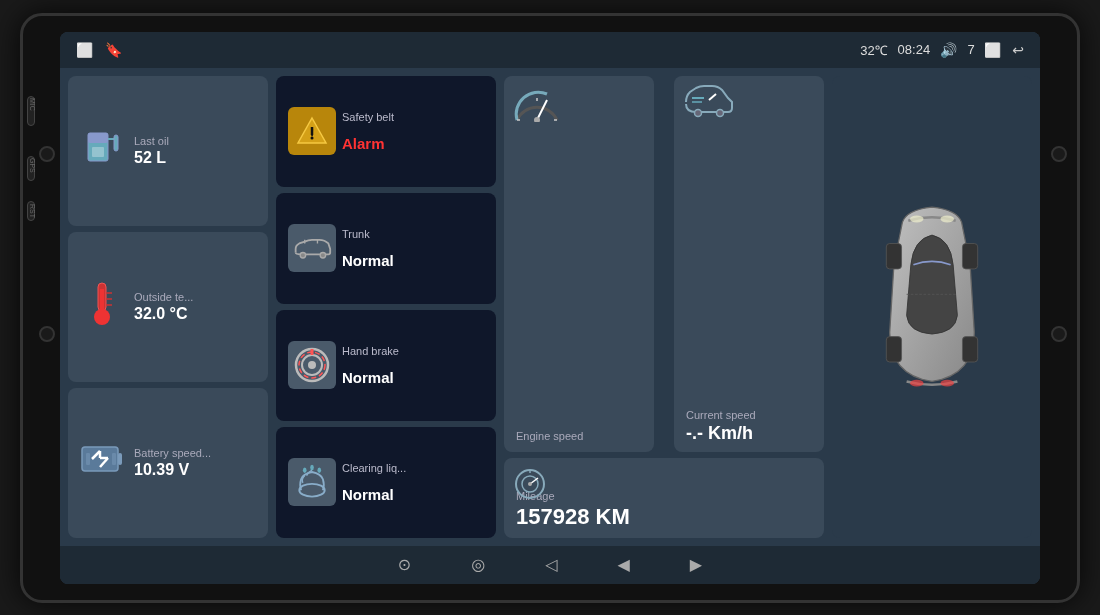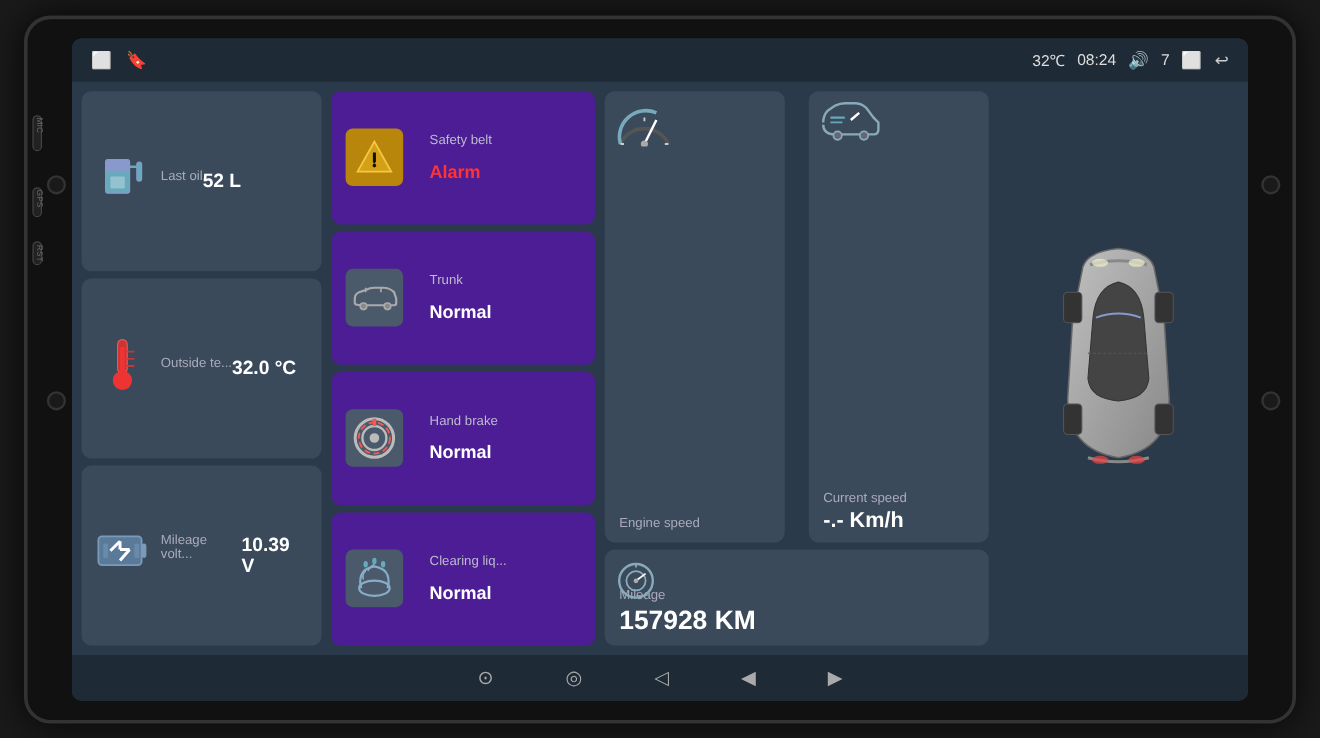--- a/index.html
+++ b/index.html
@@ -110,21 +110,21 @@
       flex: 1;
     }
     .info-card-icon {
       font-size: 28px;
       width: 44px;
       text-align: center;
       flex-shrink: 0;
     }
     .info-card-text {
       display: flex;
-      flex-direction: row;
+      flex-direction: column;
       justify-content: center;
     }
     .info-card-label {
       font-size: 11px;
       color: #aab;
     }
     .info-card-value {
       font-size: 16px;
       color: #fff;
       font-weight: bold;
@@ -134,26 +134,26 @@
     
     .middle-panel {
       display: flex;
       flex-direction: column;
       gap: 6px;
       width: 220px;
       flex-shrink: 0;
     }
 
     .status-tile {
-      background: #4c1d95;
+      background: #0f172a;
       border-radius: 8px;
       padding: 8px 12px;
       display: flex;
       align-items: center;
-      gap: 22px;
+      gap: 6px;
       flex: 1;
     }
     .status-tile-icon {
       font-size: 30px;
       width: 48px;
       text-align: center;
       flex-shrink: 0;
       background: #4a5a6a;
       border-radius: 6px;
       padding: 4px;
@@ -351,21 +351,21 @@
               <rect x="38" y="12" width="4" height="12" rx="2" fill="#7a9aba"></rect>
               <line x1="12" y1="18" x2="20" y2="10" stroke="#fff" stroke-width="2.5"></line>
               <line x1="20" y1="10" x2="20" y2="17" stroke="#fff" stroke-width="2.5"></line>
               <line x1="20" y1="17" x2="28" y2="17" stroke="#fff" stroke-width="2.5"></line>
               <line x1="28" y1="17" x2="20" y2="26" stroke="#fff" stroke-width="2.5"></line>
               <rect x="6" y="12" width="4" height="12" rx="1" fill="#7a9aba" opacity="0.5"></rect>
               <rect x="32" y="12" width="4" height="12" rx="1" fill="#7a9aba" opacity="0.5"></rect>
             </svg>
           </div>
           <div class="info-card-text">
-            <span class="info-card-label">Mileage volt...</span>
+            <span class="info-card-label">Battery speed...</span>
             <span class="info-card-value">10.39 V</span>
           </div>
         </div>
 
       </div>
 
       <div class="middle-panel">
 
         <div class="status-tile">
           <div class="warning-icon-tile">

